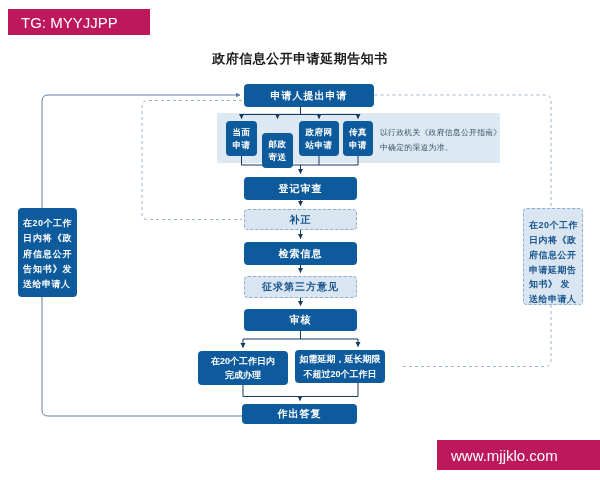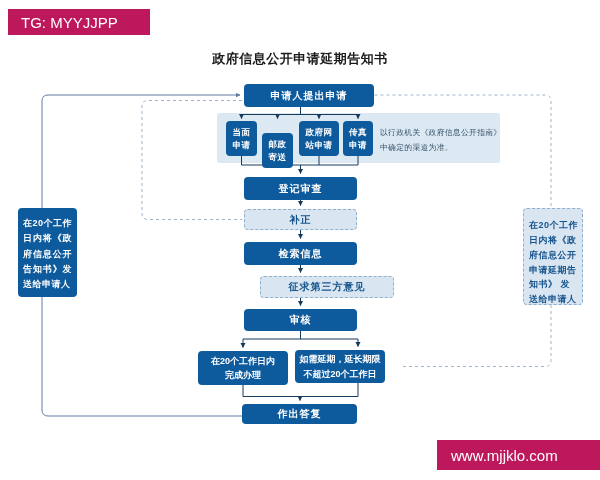--- a/index.html
+++ b/index.html
@@ -90,21 +90,21 @@
 站申请</div>
   <div class="box solid chan" style="left:343px;top:121px;width:30px;height:35px;">传真
 申请</div>
 
   <div class="note">以行政机关《政府信息公开指南》
 中确定的渠道为准。</div>
 
   <div class="box solid main" style="left:244px;top:177px;width:113px;height:23px;">登记审查</div>
   <div class="box dashed main" style="left:244px;top:209px;width:113px;height:21px;">补正</div>
   <div class="box solid main" style="left:244px;top:242px;width:113px;height:23px;">检索信息</div>
-  <div class="box dashed main" style="left:244px;top:276px;width:134px;height:22px;margin-left:16px;">征求第三方意见</div>
+  <div class="box dashed main" style="left:244px;top:276px;width:113px;height:22px;">征求第三方意见</div>
   <div class="box solid main" style="left:244px;top:309px;width:113px;height:22px;">审核</div>
 
   <div class="box solid branch" style="left:198px;top:351px;width:90px;height:34px;">在20个工作日内
 完成办理</div>
   <div class="box solid branch" style="left:295px;top:350px;width:90px;height:33px;">如需延期，延长期限
 不超过20个工作日</div>
 
   <div class="box solid main" style="left:242px;top:404px;width:115px;height:20px;">作出答复</div>
 
 

